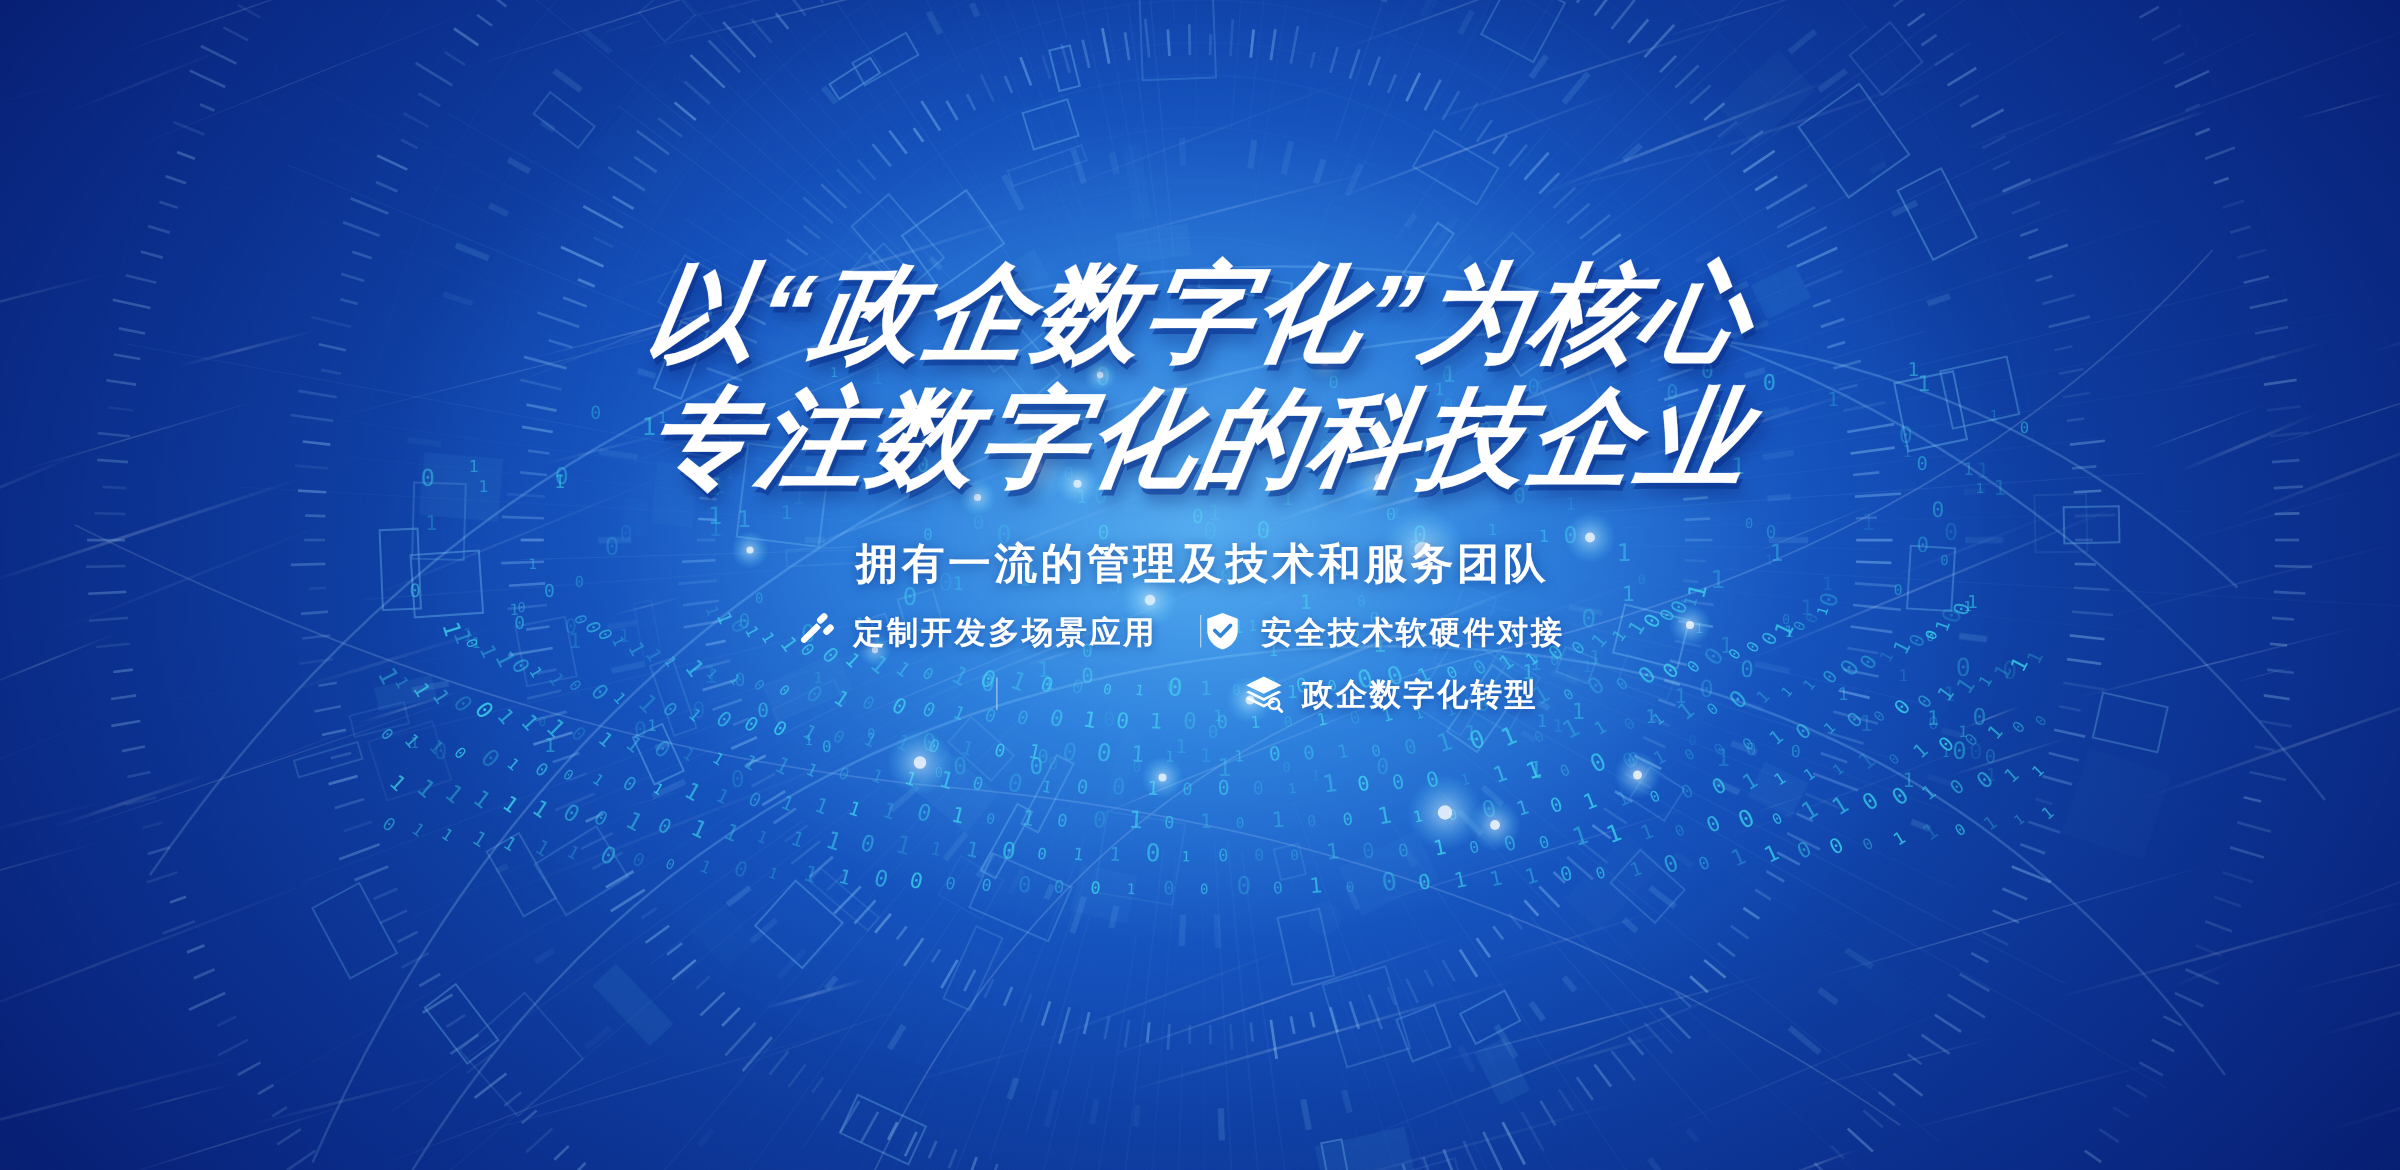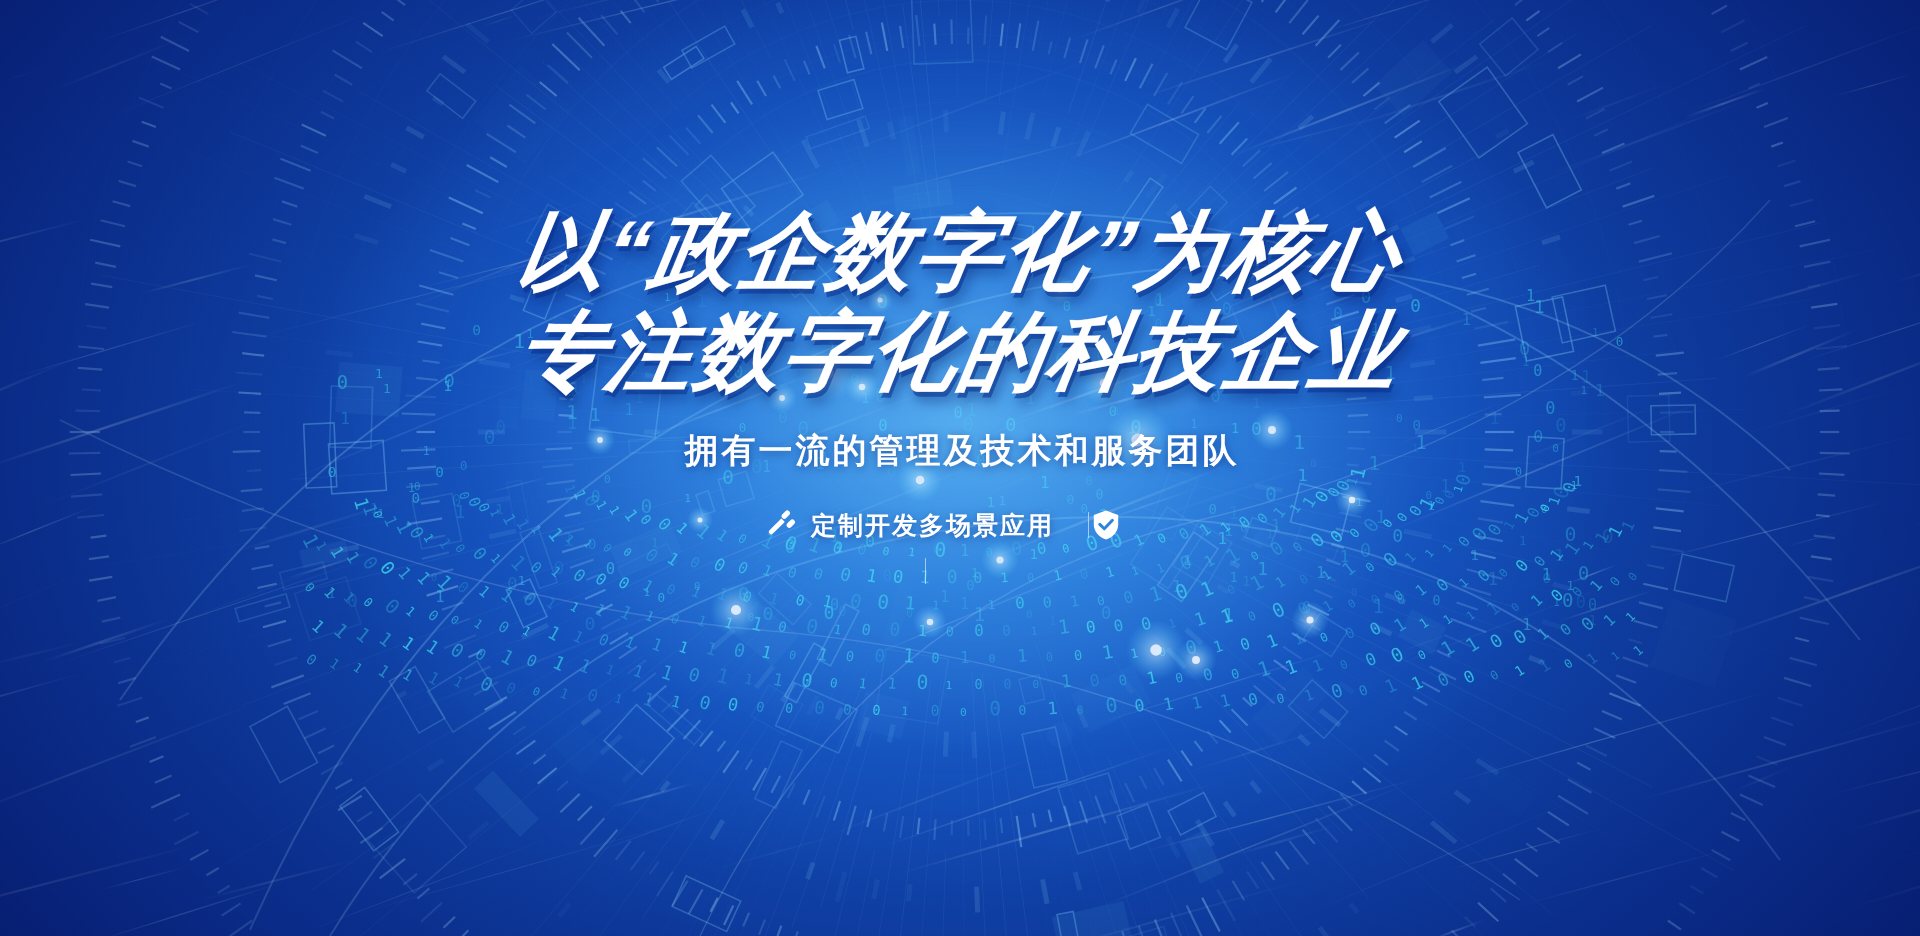--- a/index.html
+++ b/index.html
@@ -114,21 +114,21 @@
   .subtitle {
     margin: 34px 0 0 4px;
     color: #ffffff;
     font-size: 34px;
     font-weight: 700;
     letter-spacing: 3px;
     text-shadow: 0 2px 10px rgba(8,36,120,0.55);
   }
 
   .features {
-    margin-top: 34px;
+    margin-top: 14px;
     display: grid;
     grid-template-columns: auto 1px auto;
     grid-template-rows: auto auto;
     column-gap: 0;
     row-gap: 16px;
     align-items: center;
   }
   .feature {
     display: flex;
     align-items: center;
@@ -2289,20 +2289,35 @@
       <div class="divider"></div>
 
 
       <div class="feature col-left">
         <span class="feat-icon">
           <svg viewBox="0 0 34 34" aria-hidden="true">
             <path fill="#ffffff" d="M17 2.4 L29.2 7.0 v9.3 c0 7.2 -5.0 13.0 -12.2 15.3 C9.8 29.3 4.8 23.5 4.8 16.3 V7.0 z"></path>
             <path fill="none" stroke="#2f86d8" stroke-width="3.0" stroke-linecap="round" stroke-linejoin="round" d="M10.8 16.4 L15.3 20.8 L23.4 12.3"></path>
           </svg>
         </span>
+        <span>安全技术软硬件对接</span>
       </div>
 
       <div class="divider"></div>
 
+      <div class="feature col-right">
+        <span class="feat-icon">
+          <svg viewBox="0 0 34 34" aria-hidden="true">
+            <g fill="#ffffff">
+              <path d="M17 3.2 L31.2 10.1 L17 17.0 L2.8 10.1 z"></path>
+              <path d="M5.2 14.6 L17 20.3 L28.8 14.6 L31.2 15.8 L17 22.7 L2.8 15.8 z"></path>
+              <path d="M5.2 19.8 L17 25.5 L24.0 22.1 l2.4 1.2 L17 27.9 L2.8 21.0 z"></path>
+            </g>
+            <circle cx="25.2" cy="25.0" r="4.1" fill="none" stroke="#ffffff" stroke-width="2.1"></circle>
+            <line x1="28.3" y1="28.1" x2="31.4" y2="31.2" stroke="#ffffff" stroke-width="2.4" stroke-linecap="round"></line>
+          </svg>
+        </span>
+        <span>政企数字化转型</span>
+      </div>
 
     </div>
   </div>
 </div>
 
 </body></html>

